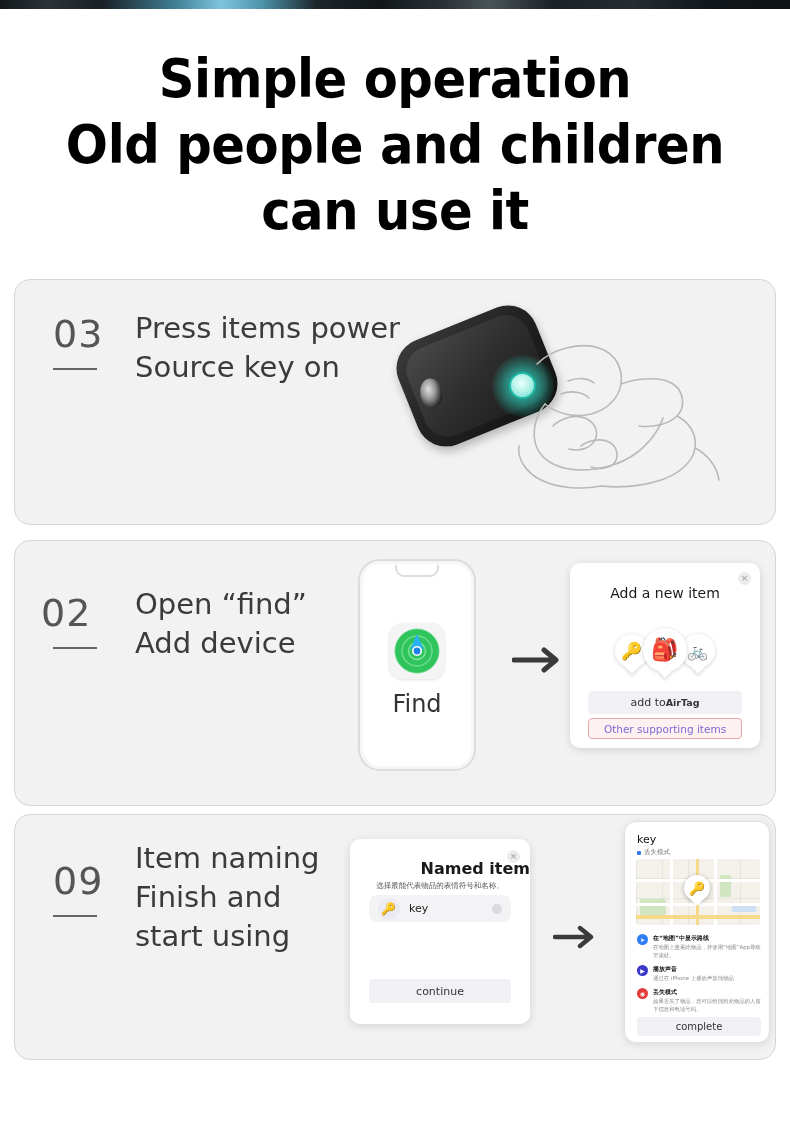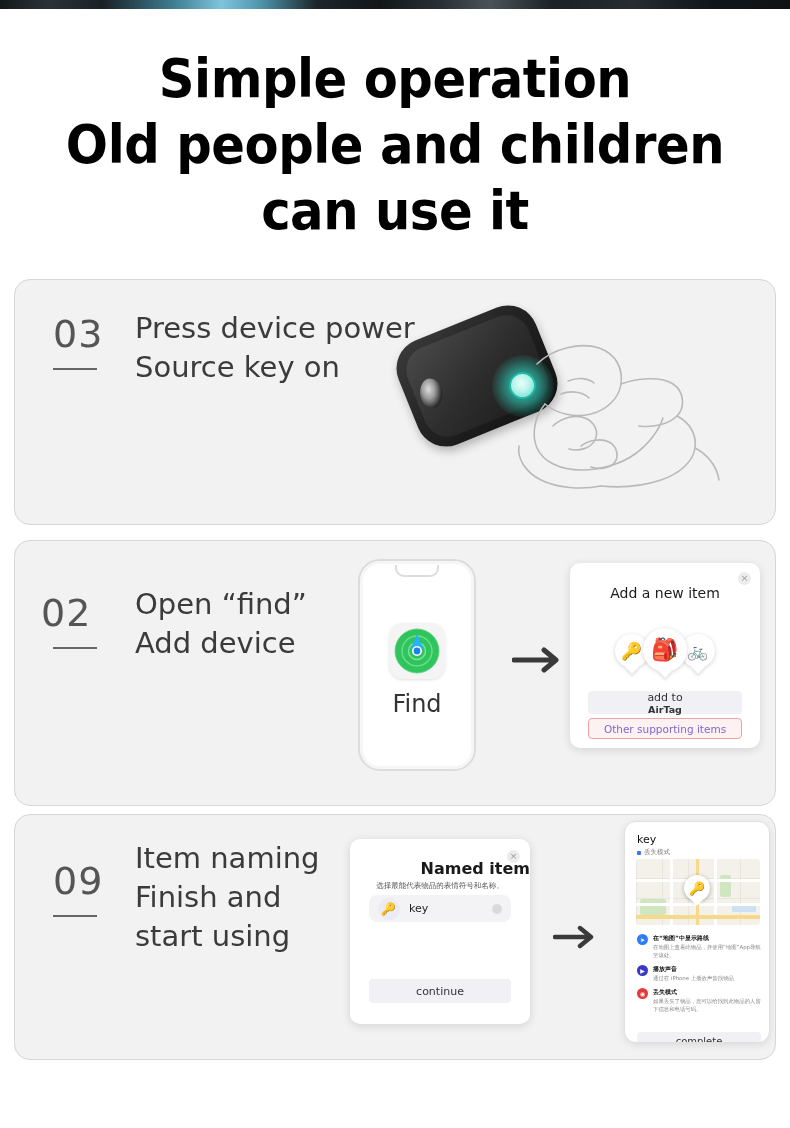--- a/index.html
+++ b/index.html
@@ -145,21 +145,21 @@
     background:#ececec; color:#999;
     font-size:9px; line-height:13px; text-align:center;
     font-family:"DejaVu Sans", sans-serif;
   }
   .pill-btn {
     position:absolute;
     background:#f1f1f5; border-radius:4px;
     text-align:center;
     font-family:"DejaVu Sans", sans-serif;
     color:#333;
-    display:flex; align-items:center; justify-content:center;flex-direction:column;
+    display:flex; align-items:center; justify-content:center;
   }
   .pill-btn.outlined {
     background:#fdf1f1; border:1px solid #e8a5a5; color:#7b6ad0;
   }
   .zh {
     position:absolute;
     font-family:"DejaVu Sans", sans-serif;
     color:#555;
   }
 
@@ -240,21 +240,21 @@
 
   <div class="heading">
     <span class="l1">Simple operation</span>
     <span class="l2">Old people and children</span>
     <span class="l3">can use it</span>
   </div>
 
   <div class="card" id="card1">
     <div class="step-num" style="left:38px; top:32px;">03</div>
     <div class="step-rule" style="left:38px; top:88px;"></div>
-    <div class="step-text" style="left:120px; top:29px; width:330px;">Press device power
+    <div class="step-text" style="left:120px; top:29px; width:330px;">Press items power
 Source key on</div>
 
     <div class="c1-illu">
       <div class="device">
         <div class="device-inner"></div>
         <div class="device-hole"></div>
       </div>
       <div class="btn-glow"></div>
       <div class="btn-core"></div>
 
@@ -386,17 +386,17 @@
       </div>
 
       <div class="mp-row" style="left:12px; top:166px; width:124px;">
         <span class="mp-ico red">◉</span>
         <span>
           <span class="mp-h" style="display:block;">丢失模式</span>
           <span class="mp-d" style="display:block;">如果丢失了物品，您可以给找到此物品的人留下信息和电话号码。</span>
         </span>
       </div>
 
-      <div class="pill-btn" style="left:12px; top:210px; width:124px; height:19px; font-size:10px;">complete</div>
+      <div class="pill-btn" style="left:12px; top:195px; width:124px; height:19px; font-size:10px;">complete</div>
     </div>
   </div>
 
 </div>
 
 </body></html>

